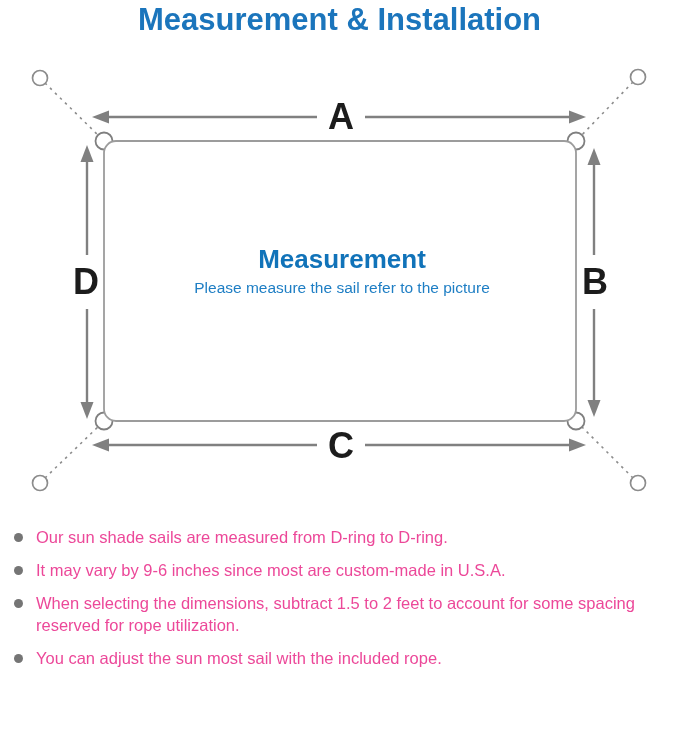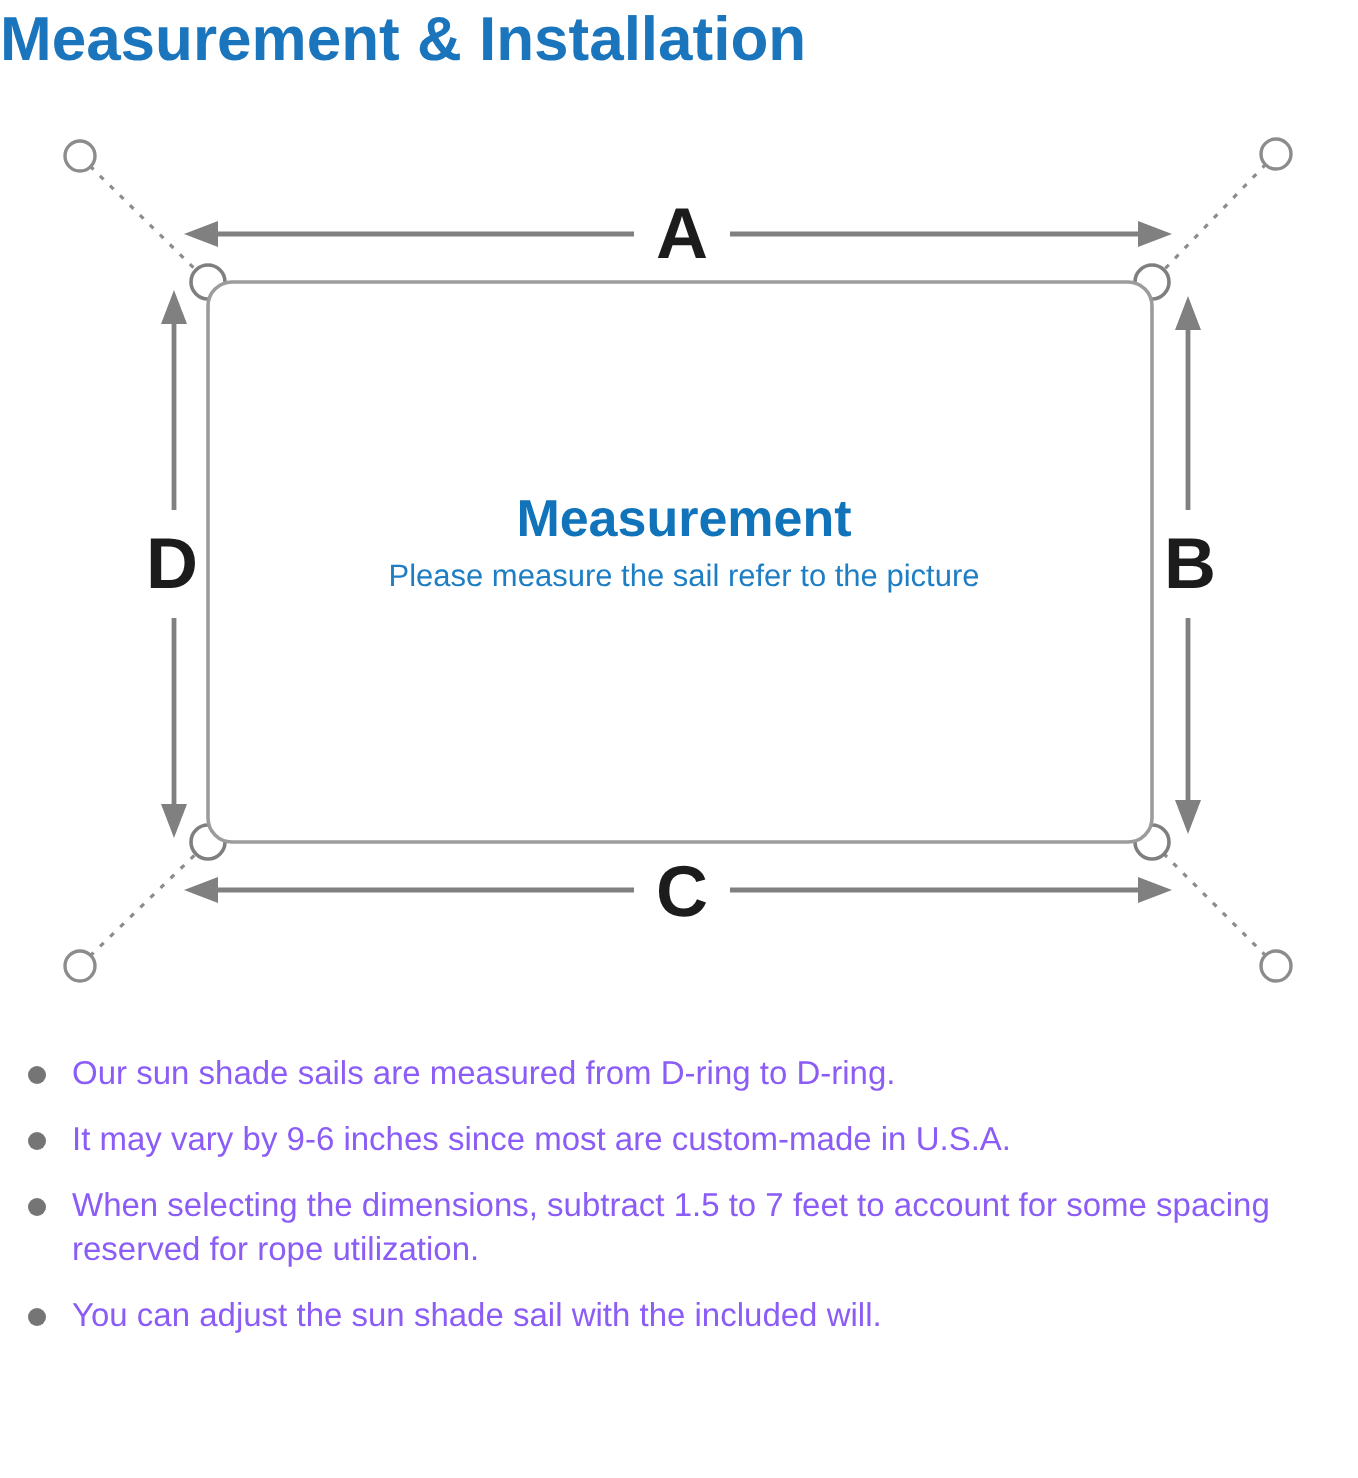--- a/index.html
+++ b/index.html
@@ -5,42 +5,42 @@
   html,body{margin:0;padding:0;background:#fff;}
   .page{
     position:relative;
     width:679px;height:739px;
     background:#fff;
     font-family:"Liberation Sans", sans-serif;
     overflow:hidden;
   }
   .main-title{
     position:absolute;top:0;left:0;width:679px;
-    text-align:left;
+    text-align:center;
     font-size:31px;font-weight:bold;
     color:#1b75bc;
     letter-spacing:0px;
     padding-top:2px;
   }
   .diagram{position:absolute;top:58px;left:0;}
   .diagram text{font-family:"Liberation Sans", sans-serif;}
   .dim-label{font-size:36px;font-weight:bold;fill:#1c1c1c;}
   .center-title{font-size:26px;font-weight:bold;fill:#1173b9;}
   .center-sub{font-size:15.5px;fill:#1e7ec4;}
   .notes{
     position:absolute;top:526px;left:8px;width:665px;
     list-style:none;margin:0;padding:0;
   }
   .notes li{
     position:relative;
     padding-left:28px;
     margin-bottom:11px;
     font-size:16.5px;
     line-height:22px;
-    color:#8b5cf6;
+    color:#ec4899;
     max-width:645px;
   }
   .bullet{
     position:absolute;left:6px;top:7px;
     width:9px;height:9px;border-radius:50%;
     background:#757575;
   }
 </style>
 </head>
 <body>
@@ -114,21 +114,21 @@
     <li>
       <span class="bullet"></span>
       <span>Our sun shade sails are measured from D-ring to D-ring.</span>
     </li>
     <li>
       <span class="bullet"></span>
       <span>It may vary by 9-6 inches since most are custom-made in U.S.A.</span>
     </li>
     <li>
       <span class="bullet"></span>
-      <span>When selecting the dimensions, subtract 1.5 to 7 feet to account for some spacing reserved for rope utilization.</span>
+      <span>When selecting the dimensions, subtract 1.5 to 2 feet to account for some spacing reserved for rope utilization.</span>
     </li>
     <li>
       <span class="bullet"></span>
-      <span>You can adjust the sun shade sail with the included will.</span>
+      <span>You can adjust the sun most sail with the included rope.</span>
     </li>
   </ul>
 
 </div>
 
 </body></html>

